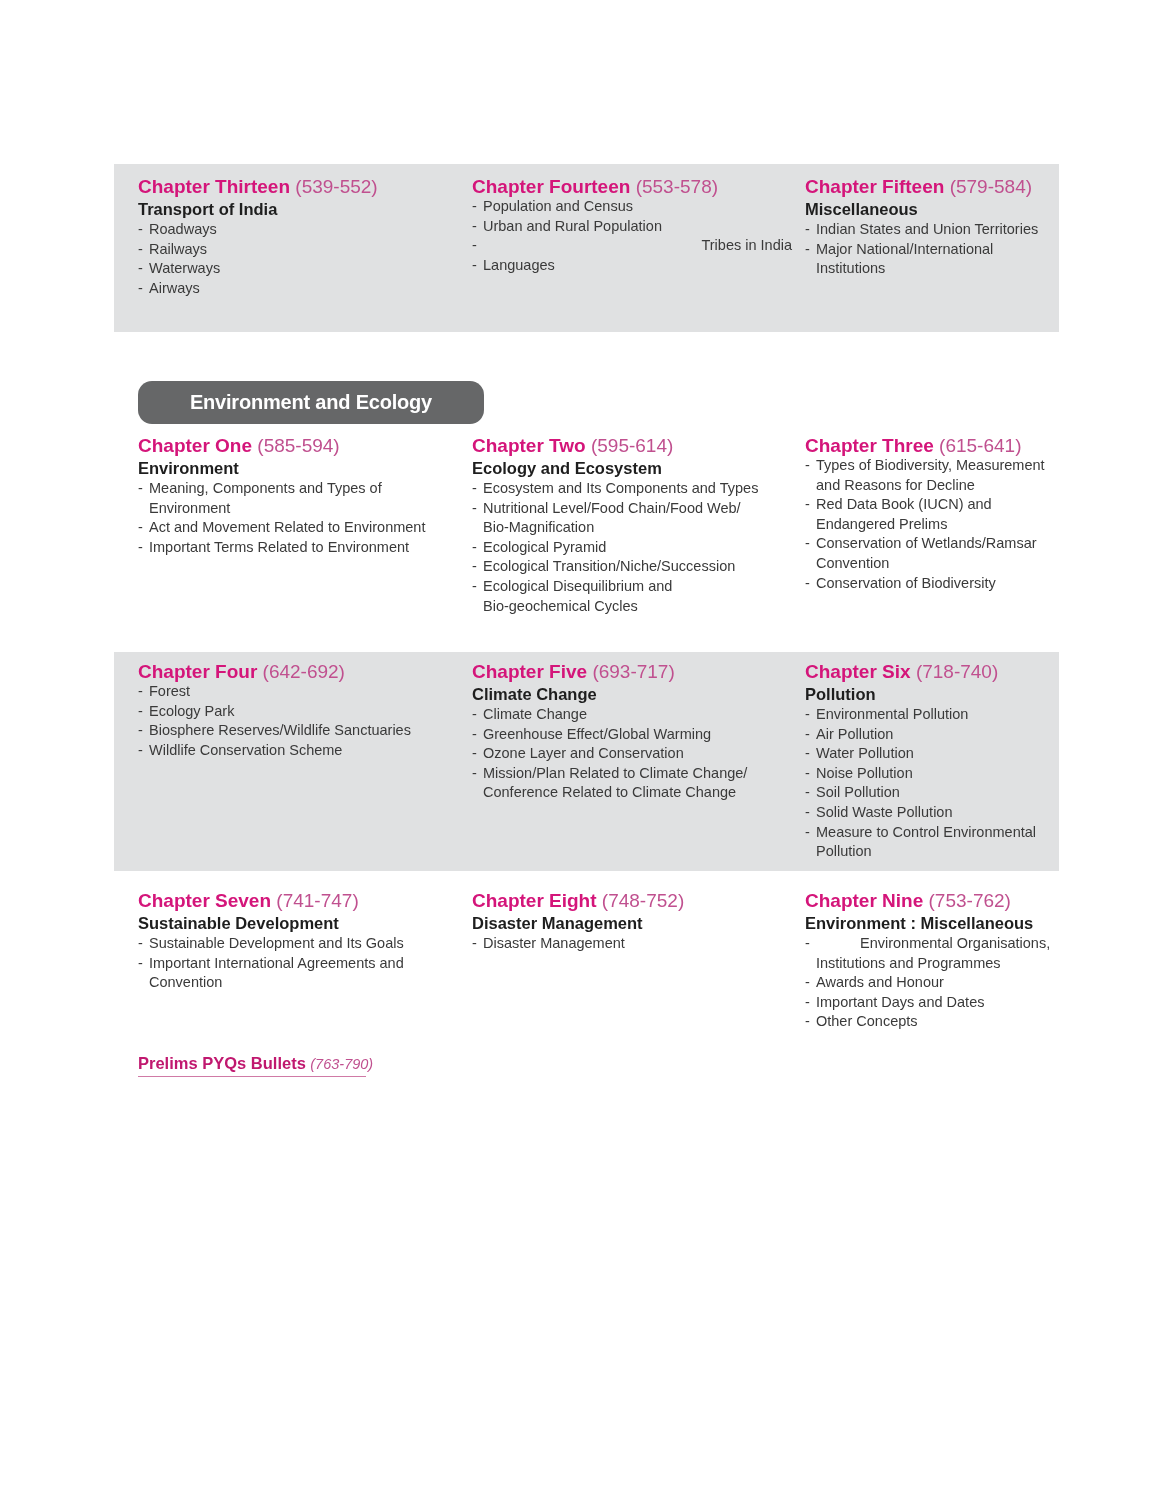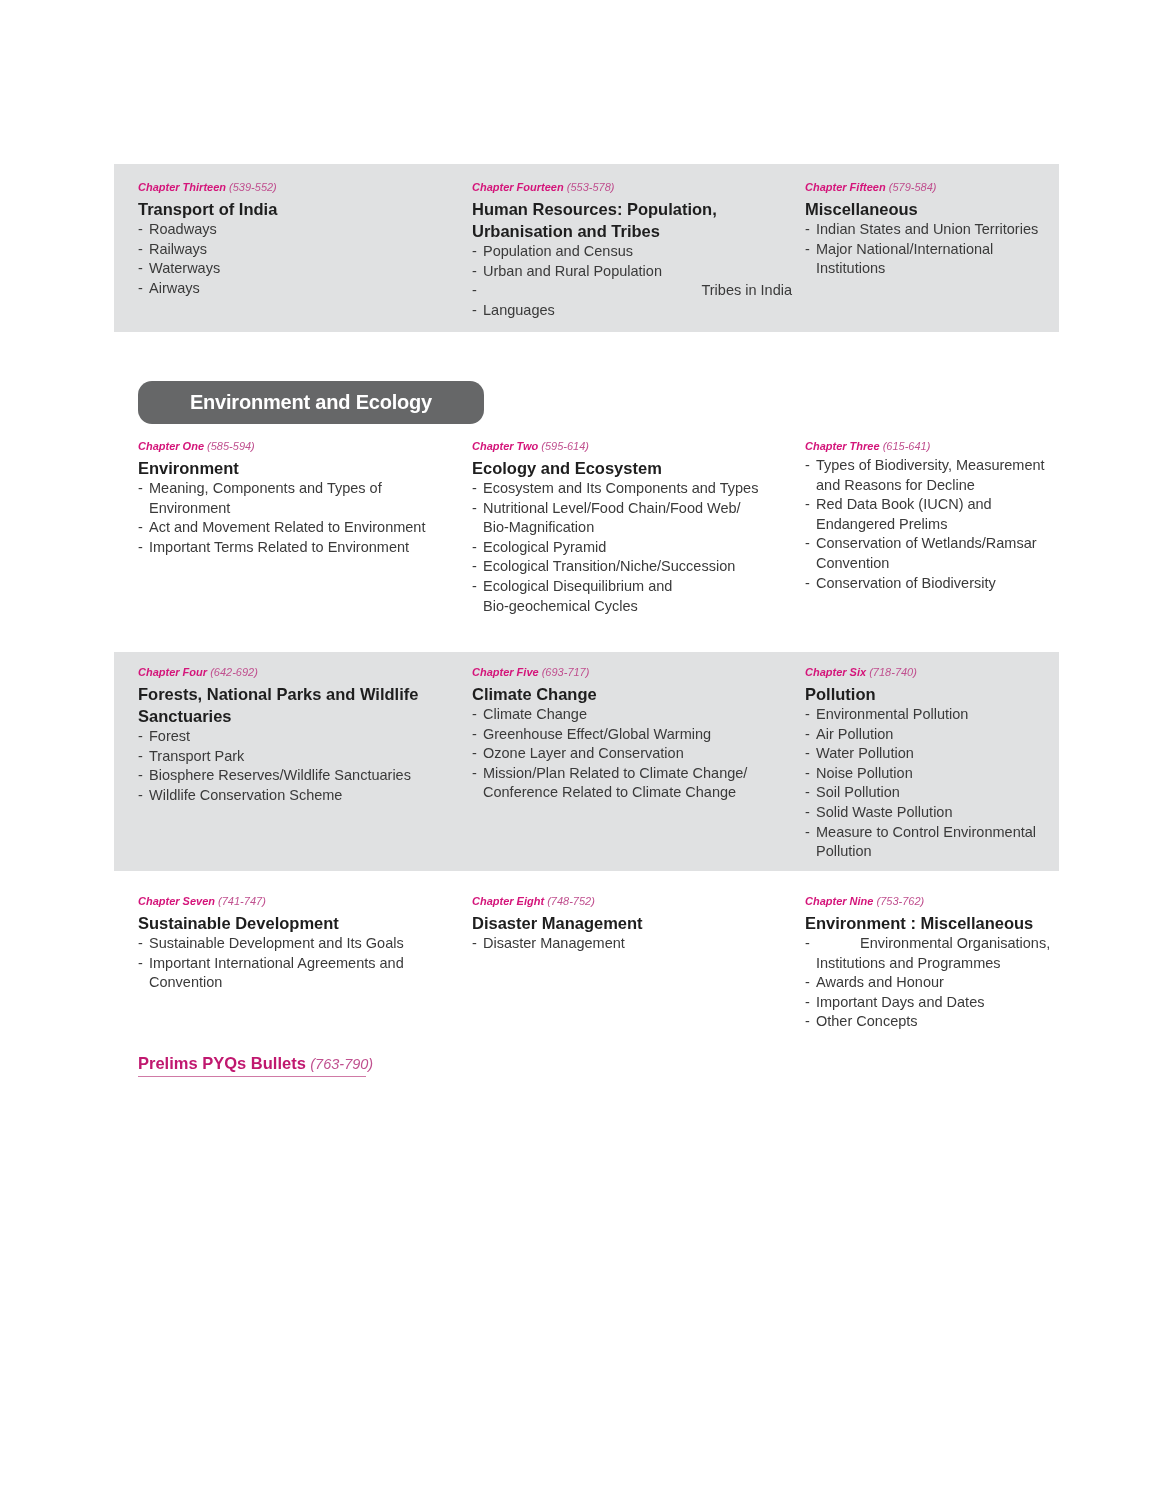--- a/index.html
+++ b/index.html
@@ -15,21 +15,21 @@
   .row {
     position: absolute; left: 0; width: 1174px;
   }
   .col {
     position: absolute; top: 0;
   }
   .col.c1 { left: 138px; width: 320px; }
   .col.c2 { left: 472px; width: 320px; }
   .col.c3 { left: 805px; width: 255px; }
   .chapter {
-    font-size: 11px; line-height: 20px; font-style: italic;
+    font-size: 19px; line-height: 20px; 
     white-space: nowrap;
   }
   .chapter .ch-name { color: #d4157a; font-weight: bold; }
   .chapter .ch-range { color: #c0508f; font-weight: normal; }
   .title {
     font-size: 16.5px; line-height: 22px; font-weight: bold; color: #1e1e1e;
     margin-top: 1px;
   }
   ul.topics { list-style: none; margin: 0; padding: 0; }
   ul.topics li {
@@ -80,24 +80,20 @@
           <div class="txt" style="display: block;">Waterways</div>
         </li>
         <li>
           <span class="dash">-</span>
           <div class="txt" style="display: block;">Airways</div>
         </li>
       </ul>
     </div>
   <div class="col c2">
       <div class="chapter"><span class="ch-name">Chapter Fourteen</span> <span class="ch-range">(553-578)</span></div>
-      <div class="title">
-        <div>Human Resources: Population,</div>
-        <div>Urbanisation and Tribes</div>
-      </div>
       <ul class="topics">
         <li>
           <span class="dash">-</span>
           <div class="txt" style="display: block;">Population and Census</div>
         </li>
         <li>
           <span class="dash">-</span>
           <div class="txt" style="display: block;">Urban and Rural Population</div>
         </li>
         <li>
@@ -208,32 +204,28 @@
           <div class="txt" style="display: block;">Conservation of Biodiversity</div>
         </li>
       </ul>
     </div>
 </div>
 
 <div class="panel" style="top:652px; height:219px;"></div>
 <div class="row" style="top:662px;">
   <div class="col c1">
       <div class="chapter"><span class="ch-name">Chapter Four</span> <span class="ch-range">(642-692)</span></div>
-      <div class="title">
-        <div>Forests, National Parks and Wildlife</div>
-        <div>Sanctuaries</div>
-      </div>
       <ul class="topics">
         <li>
           <span class="dash">-</span>
           <div class="txt" style="display: block;">Forest</div>
         </li>
         <li>
           <span class="dash">-</span>
-          <div class="txt" style="display: block;">Transport Park</div>
+          <div class="txt" style="display: block;">Ecology Park</div>
         </li>
         <li>
           <span class="dash">-</span>
           <div class="txt" style="display: block;">Biosphere Reserves/Wildlife Sanctuaries</div>
         </li>
         <li>
           <span class="dash">-</span>
           <div class="txt" style="display: block;">Wildlife Conservation Scheme</div>
         </li>
       </ul>

